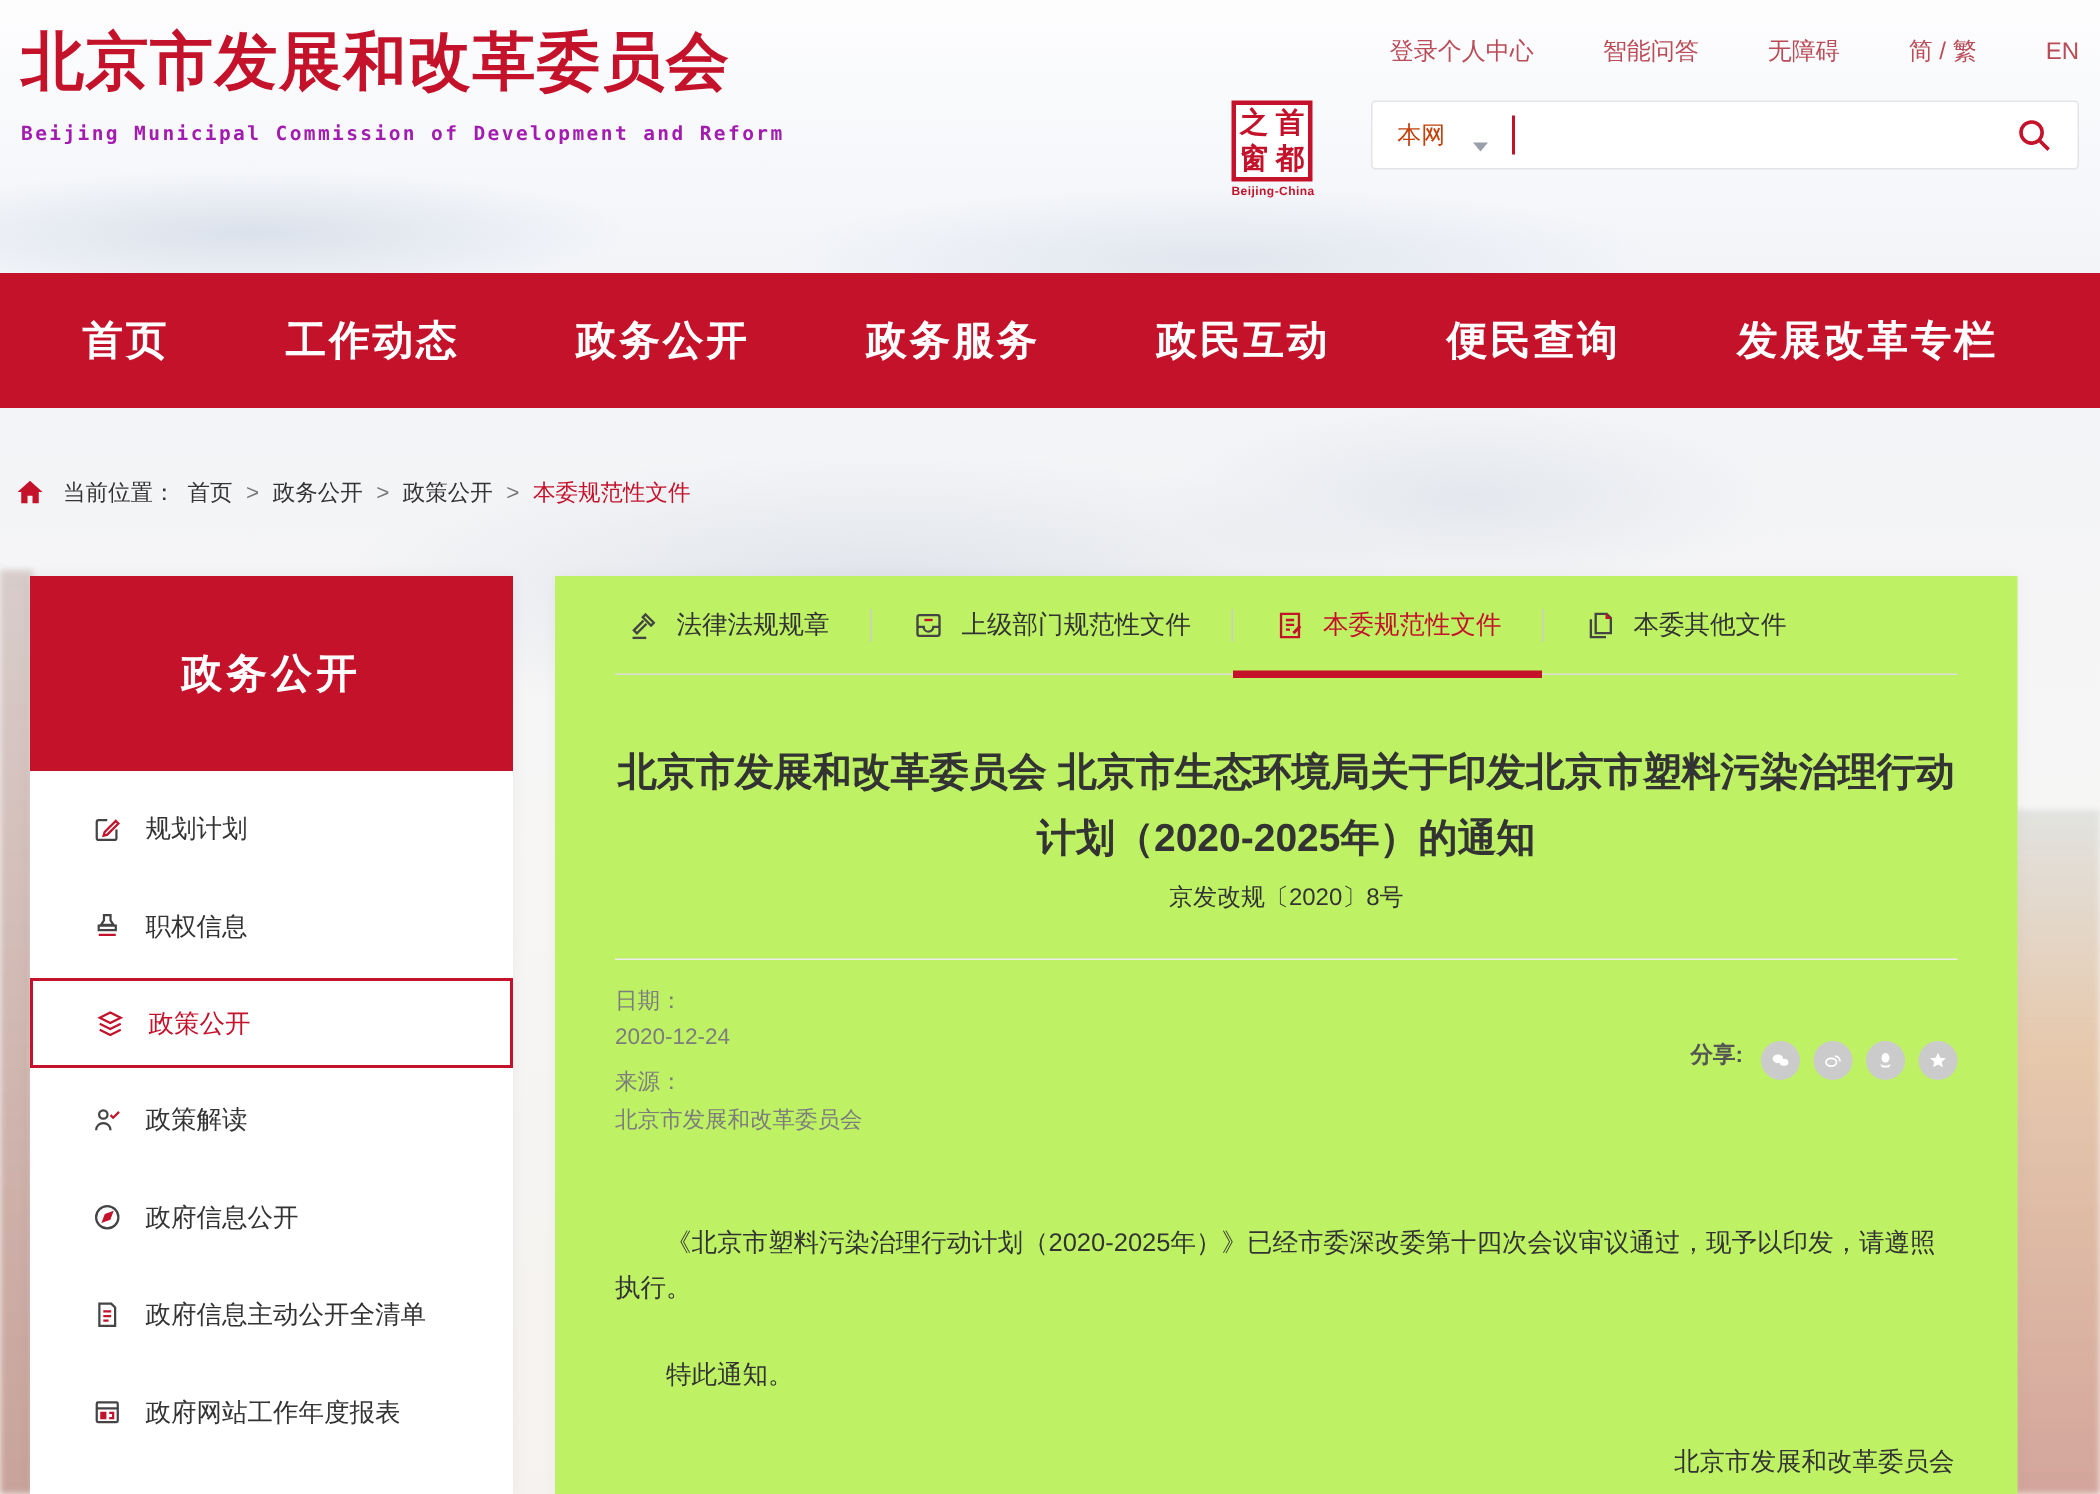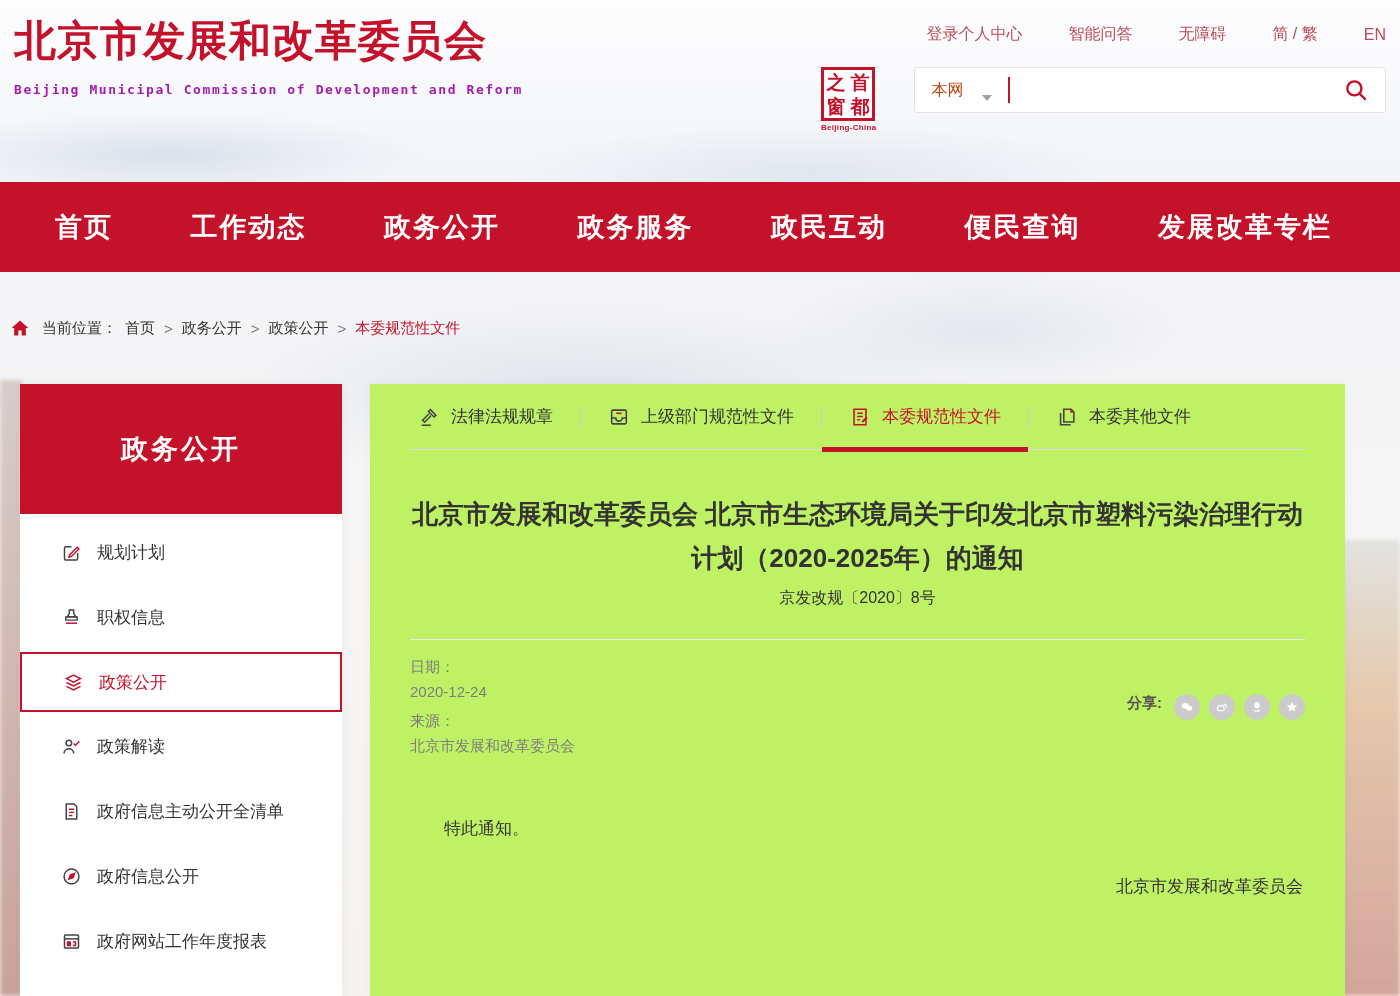--- a/index.html
+++ b/index.html
@@ -220,35 +220,35 @@
               <path d="M3.5 20 c0-3.4 2.6-5.5 5.5-5.5 s5.5 2.1 5.5 5.5"></path>
             <path d="M14.5 8.5 l2 2 L21 6" stroke="#c4122b"></path>
           </svg>
         </span>
         <span>政策解读</span>
       </div>
 
       <div class="side-item">
         <span class="icon">
           <svg width="21" height="21" viewBox="0 0 24 24" fill="none" stroke="#444" stroke-width="1.7">
+            <circle cx="12" cy="12" r="8.5"></circle>
+            <path d="M9 15 l1.8-4.8 L15.5 8.5 l-1.8 4.8 Z" stroke="#c4122b" fill="#c4122b"></path>
+          </svg>
+        </span>
+        <span>政府信息公开</span>
+      </div>
+
+      <div class="side-item">
+        <span class="icon">
+          <svg width="21" height="21" viewBox="0 0 24 24" fill="none" stroke="#444" stroke-width="1.7">
             <path d="M6 3.5 h9 l3 3 V20.5 H6 Z"></path>
             <path d="M9 9.5 h6 M9 13 h6 M9 16.5 h4" stroke="#c4122b"></path>
           </svg>
         </span>
         <span>政府信息主动公开全清单</span>
-      </div>
-
-      <div class="side-item">
-        <span class="icon">
-          <svg width="21" height="21" viewBox="0 0 24 24" fill="none" stroke="#444" stroke-width="1.7">
-            <circle cx="12" cy="12" r="8.5"></circle>
-            <path d="M9 15 l1.8-4.8 L15.5 8.5 l-1.8 4.8 Z" stroke="#c4122b" fill="#c4122b"></path>
-          </svg>
-        </span>
-        <span>政府信息公开</span>
       </div>
 
       <div class="side-item">
         <span class="icon">
           <svg width="21" height="21" viewBox="0 0 24 24" fill="none" stroke="#444" stroke-width="1.7">
             <rect x="4" y="4.5" width="16" height="15" rx="1"></rect>
               <path d="M4 9 h16"></path>
             <path d="M7.5 12.5 h3 v4 h-3 Z" stroke="#c4122b" fill="#c4122b"></path>
               <path d="M13.5 12.5 h3 v4 h-3" stroke="#c4122b"></path>
           </svg>
@@ -338,18 +338,19 @@
         </span>
         <span class="share-circle">
           <svg width="14" height="14" viewBox="0 0 24 24" fill="#fff">
               <path d="M12 3 l2.6 5.8 6.4.6 -4.8 4.2 1.4 6.2 L12 16.6 6.4 19.8 7.8 13.6 3 9.4 l6.4 -.6 Z"></path>
             </svg>
         </span>
       </div>
     </div>
 
     <div class="doc-body">
+      <p class="indent">《北京市塑料污染治理行动计划（2020-2025年）》已经市委深改委第十四次会议审议通过，现予以印发，请遵照执行。</p>
       <p class="indent">特此通知。</p>
       <p class="signature">北京市发展和改革委员会</p>
     </div>
 
   </section>
 </div>
 
 </body></html>

